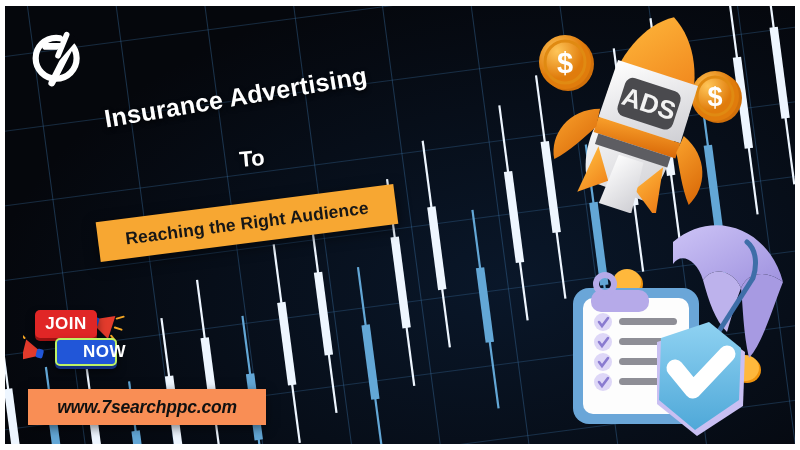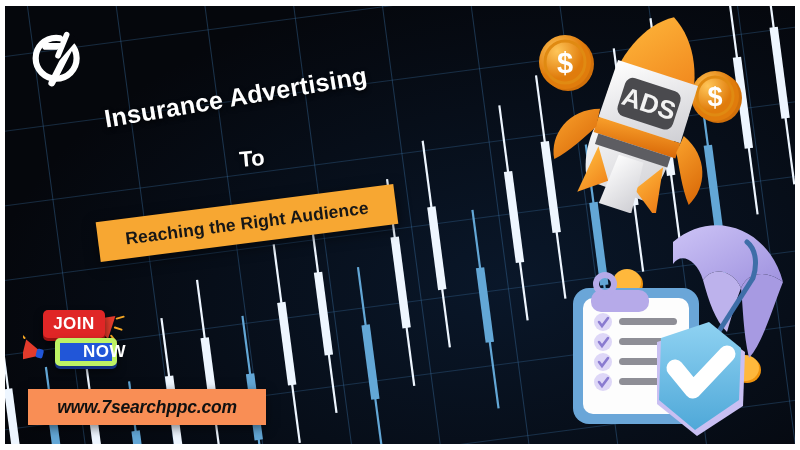--- a/index.html
+++ b/index.html
@@ -68,26 +68,26 @@
     white-space:nowrap;
   }
 
   
   .joinnow{position:absolute;left:18px;top:300px;width:112px;height:72px;}
   .jn-box{
     position:absolute;border-radius:5px;display:flex;align-items:center;justify-content:center;
     font-weight:800;color:#ffffff;letter-spacing:.5px;
   }
   .jn-join{
-    left:20px;top:4px;width:62px;height:28px;background:#e02626;font-size:17px;
+    left:12px;top:4px;width:62px;height:28px;background:#e02626;font-size:17px;
     box-shadow:0 3px 0 #9c1212, 0 5px 8px rgba(0,0,0,.6);
   }
   .jn-now{
     left:32px;top:32px;width:62px;height:28px;background:#2156d8;font-size:17px;
-    border:5px solid #bef264;box-sizing:border-box;
+    border:2px solid #bef264;box-sizing:border-box;
     box-shadow:0 3px 0 #13317f, 0 5px 8px rgba(0,0,0,.6);
     padding-left:37px;
   }
 
   
   .urlbar{
     position:absolute;left:23px;top:383px;width:238px;height:36px;
     background:#F98E55;display:flex;align-items:center;justify-content:center;
     box-shadow:0 3px 10px rgba(0,0,0,.5);
   }

